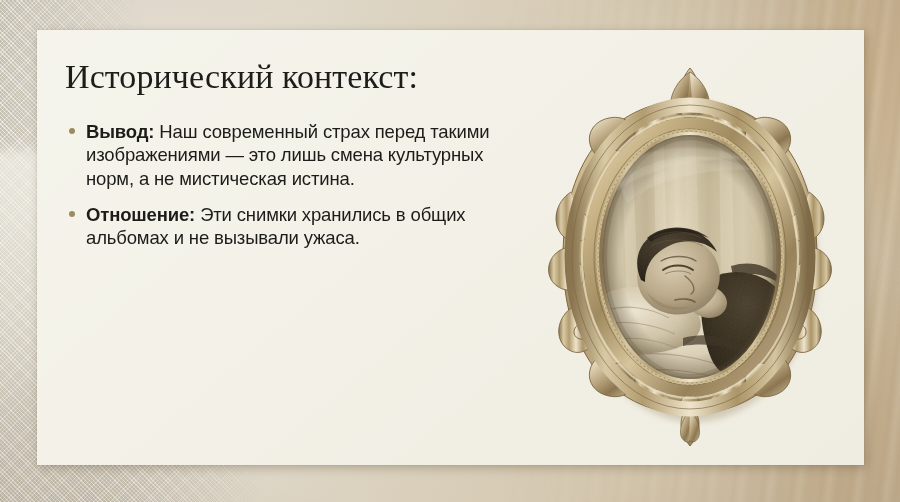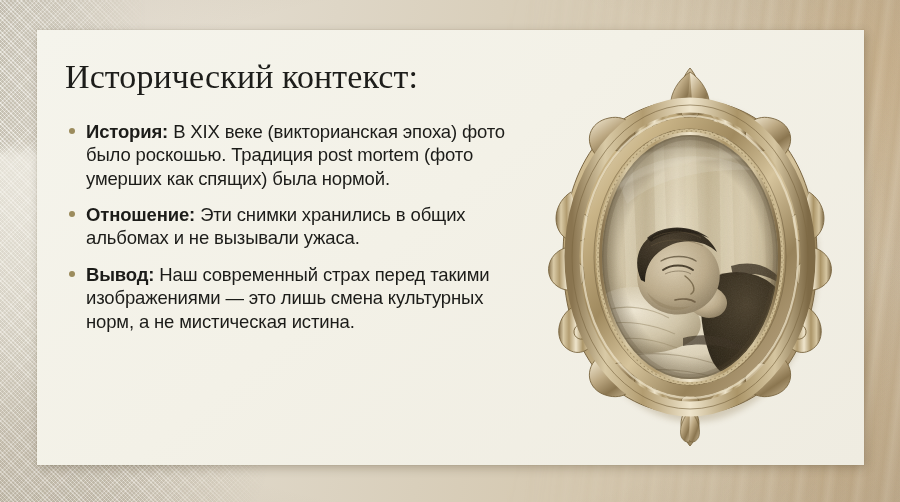--- a/index.html
+++ b/index.html
@@ -164,29 +164,25 @@
 
     <div class="text-col">
 
       <h1 class="title">
         <span class="line">Исторический контекст:</span>
       </h1>
 
       <ul class="bullets">
         <li class="bullet">
           <span class="dot"></span>
-          <span class="lead">История:</span><span> В XIX веке (викторианская эпоха) фото было роскошью. Традиция post mortem (фото умерших как спящих) была нормой.</span>
+          <span class="lead">Вывод:</span><span> Наш современный страх перед такими изображениями — это лишь смена культурных норм, а не мистическая истина.</span>
         </li>
         <li class="bullet">
           <span class="dot"></span>
           <span class="lead">Отношение:</span><span> Эти снимки хранились в общих альбомах и не вызывали ужаса.</span>
-        </li>
-        <li class="bullet">
-          <span class="dot"></span>
-          <span class="lead">Вывод:</span><span> Наш современный страх перед такими изображениями — это лишь смена культурных норм, а не мистическая истина.</span>
         </li>
       </ul>
 
     </div>
 
     <div id="frame-wrap">
       <svg viewBox="0 0 310 400" xmlns="http://www.w3.org/2000/svg" aria-hidden="true">
         <defs>
           <linearGradient id="goldA" x1="0" y1="0" x2="1" y2="1">
             <stop offset="0%" stop-color="#e8dcc0"></stop>

